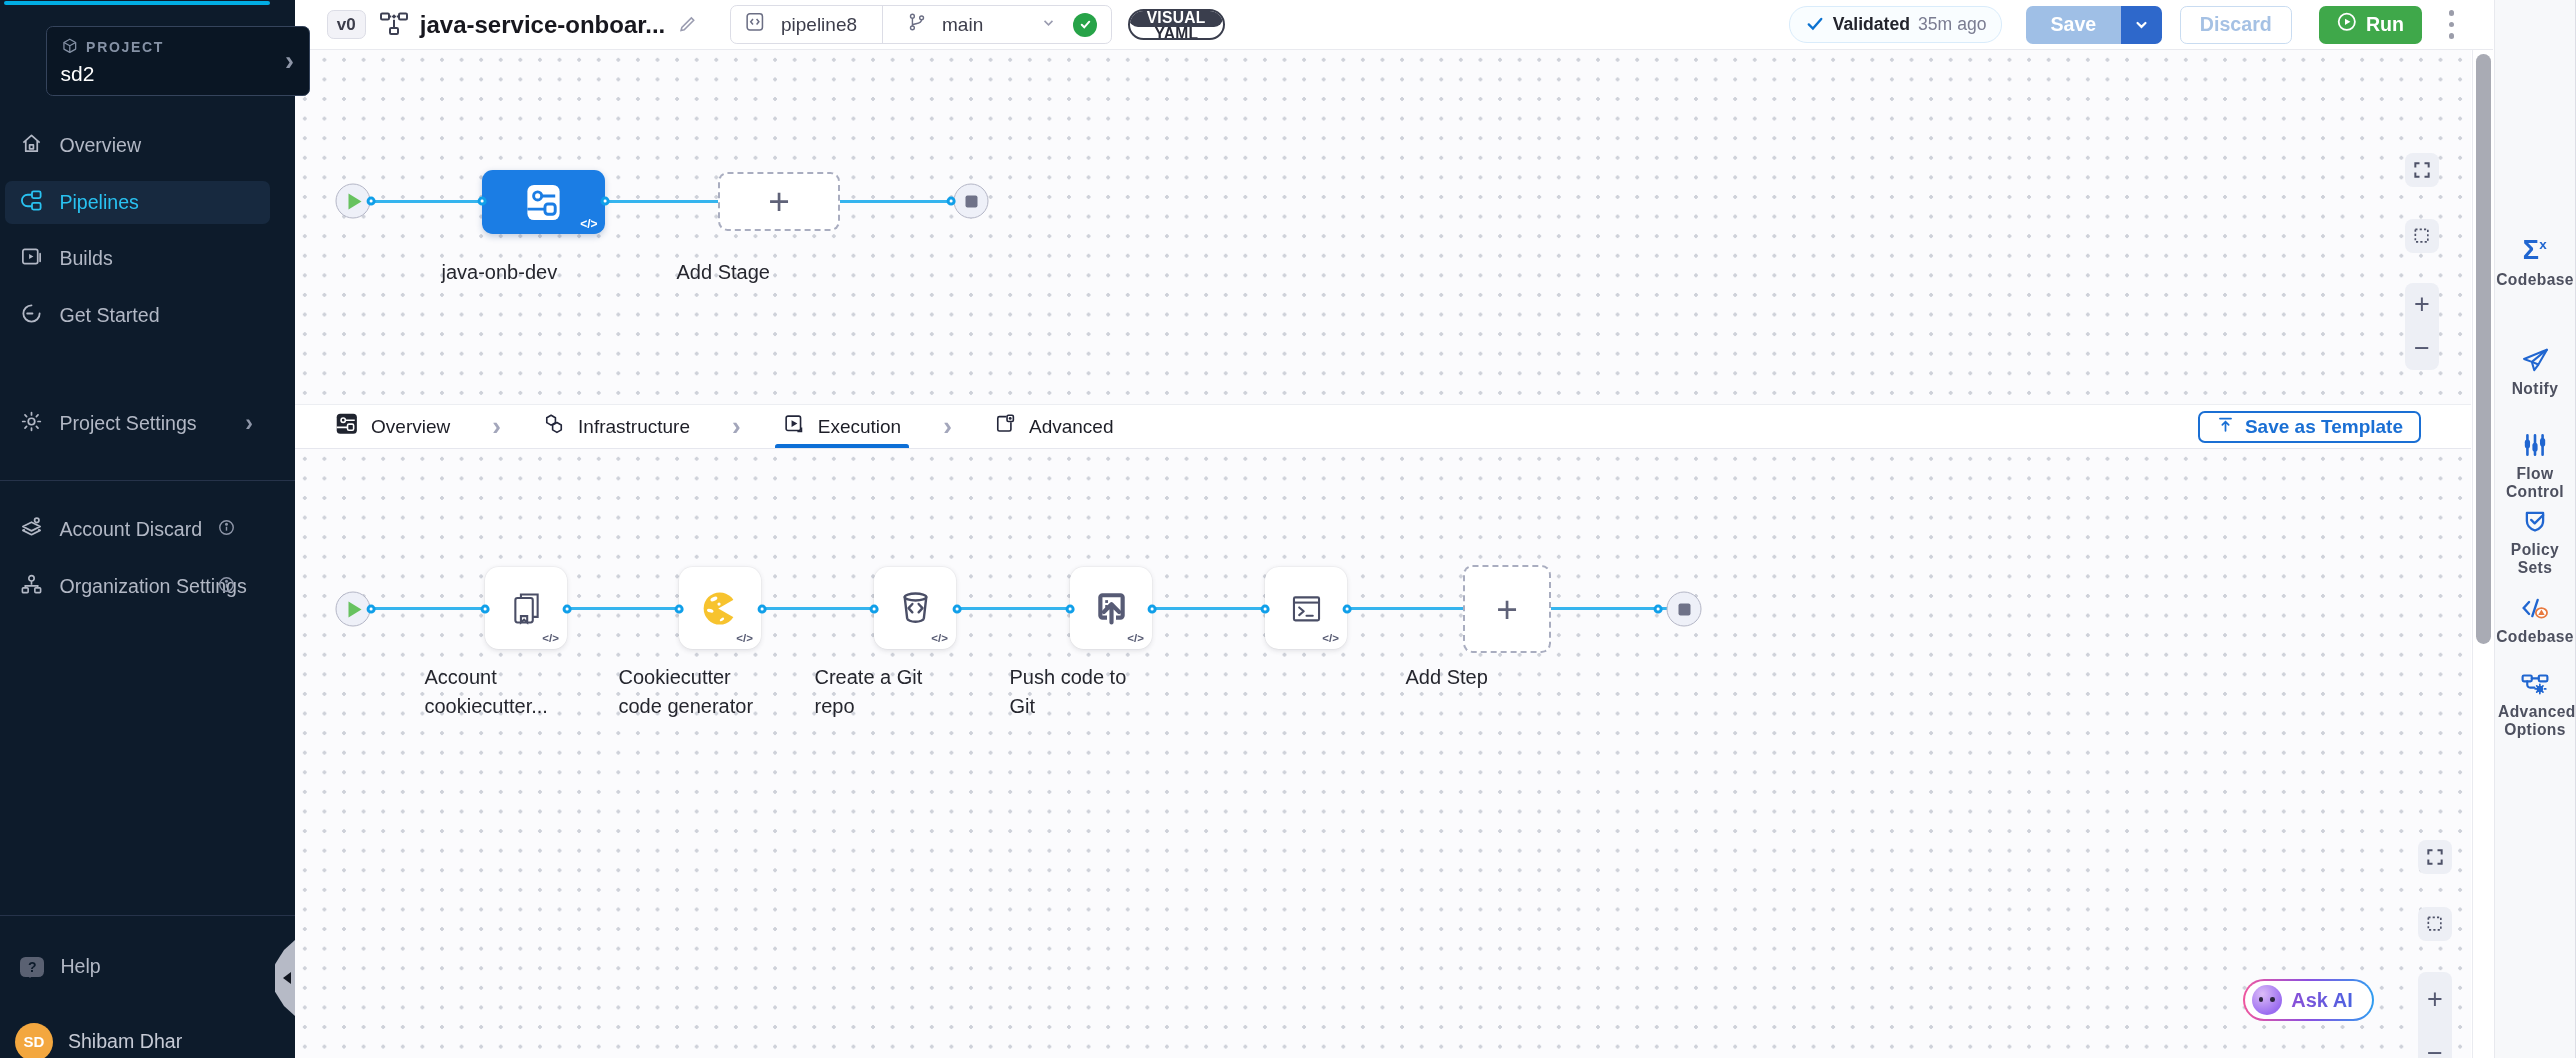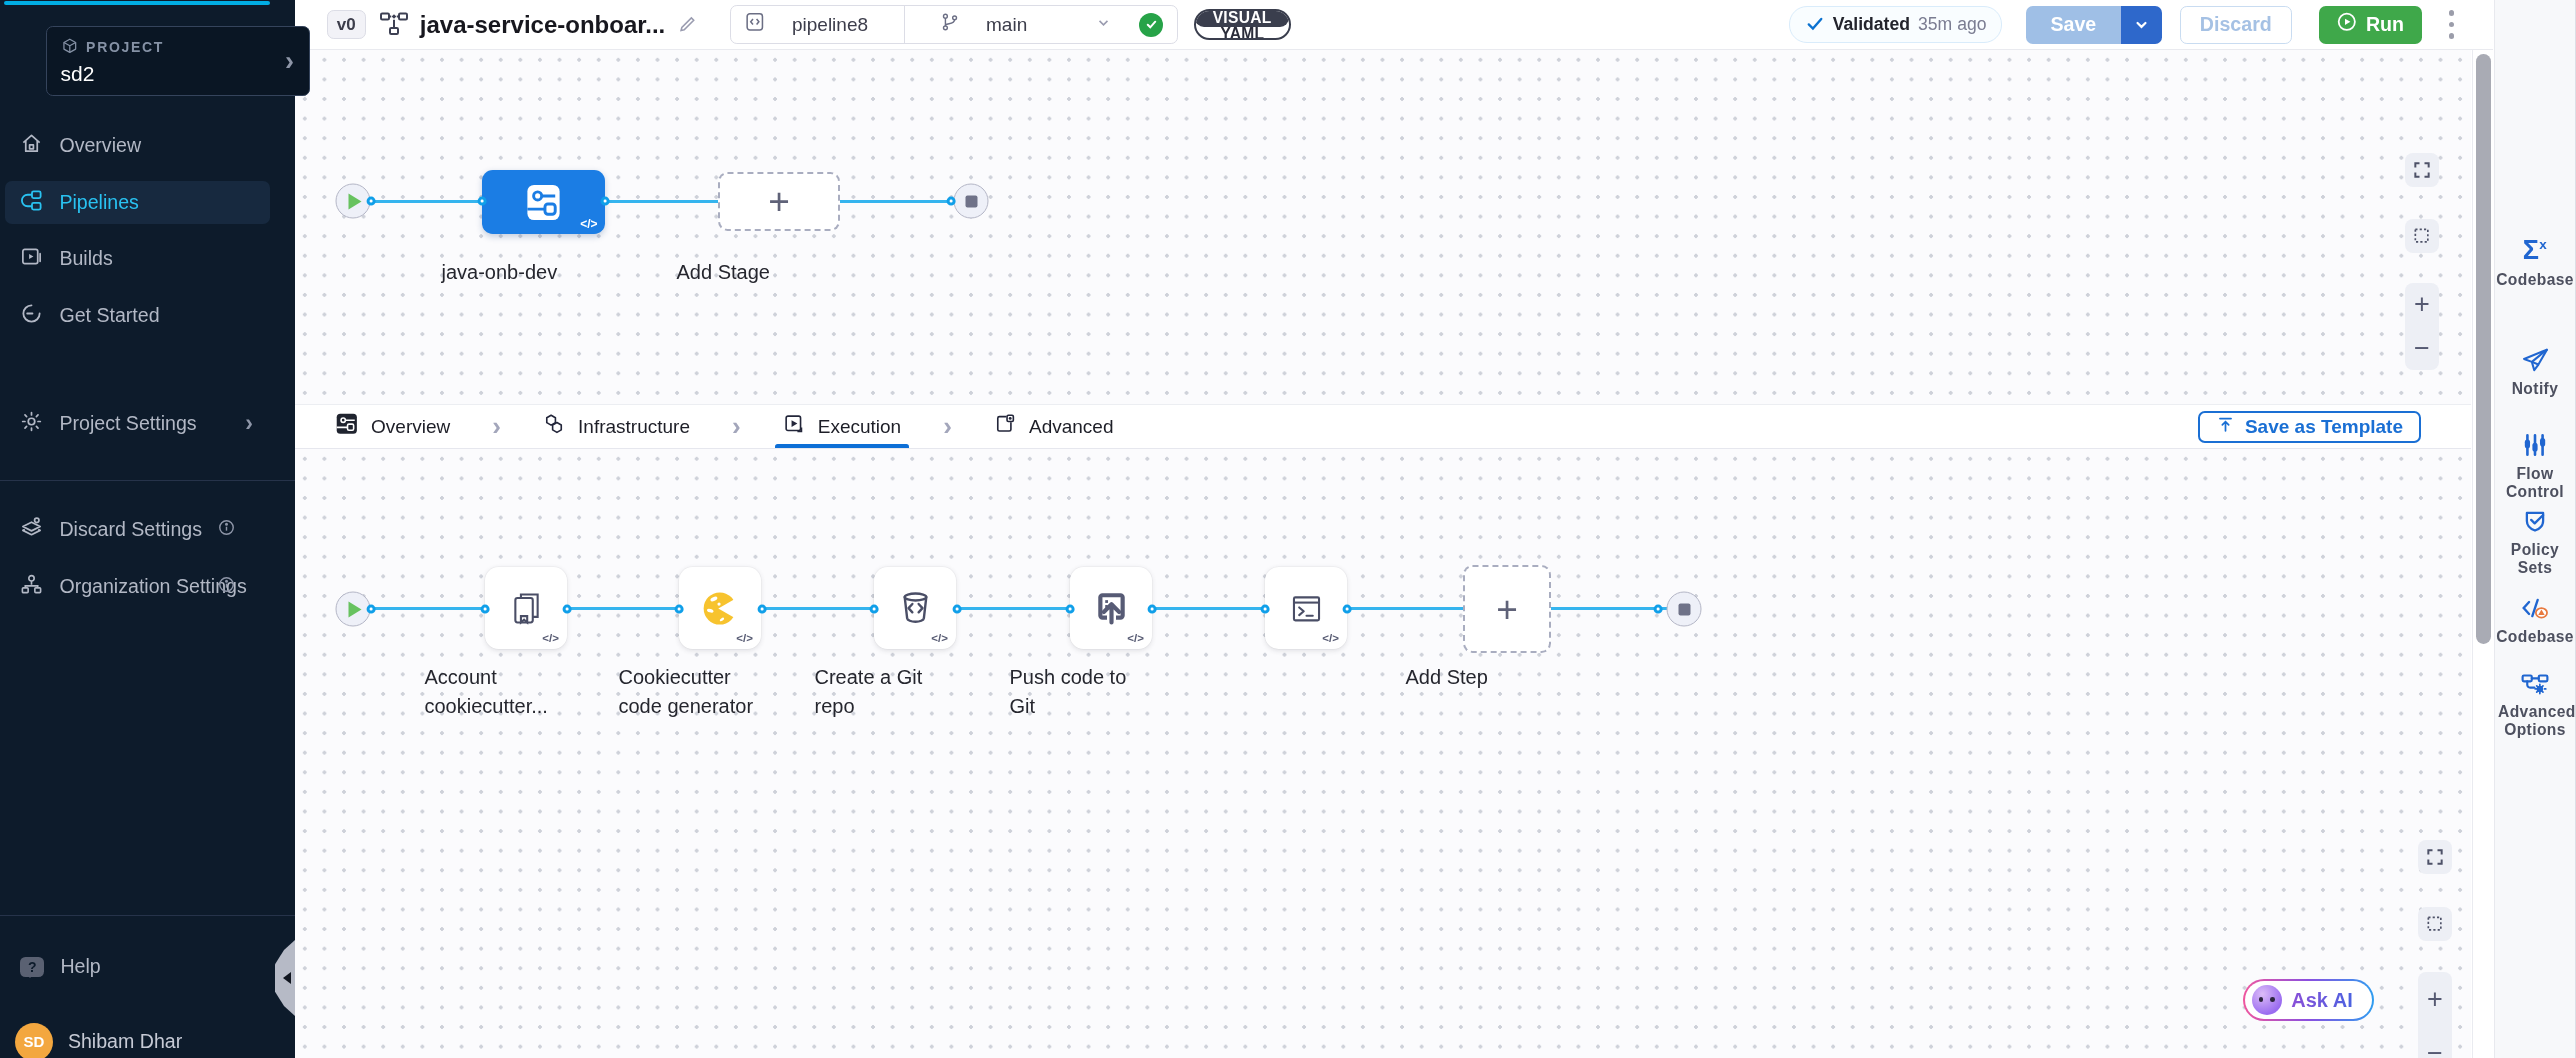--- a/index.html
+++ b/index.html
@@ -37,21 +37,21 @@
 
   
   .topbar{position:absolute;left:295px;top:0;width:2198px;height:50px;background:#fff;border-bottom:0.7px solid #e9eaef;
     display:flex;align-items:center;padding:0 35px 0 32px;z-index:20;}
   .v0-badge{background:#f2f2f7;border:1.4px solid #dcdde6;border-radius:6.8px;font-size:17px;font-weight:bold;
     color:#3c3d4b;padding:3.4px 8.8px;}
   .pipe-ic{color:#3d4053;margin-left:13.5px;}
   .pg-title{font-size:24px;font-weight:bold;color:#17171e;margin-left:10.8px;white-space:nowrap;}
   .pencil{color:#9a9cb0;margin-left:12px;cursor:pointer;}
   .repo-box{display:flex;align-items:center;height:39px;border:1.4px solid #dcdde6;border-radius:6.8px;
-    padding:0 13.5px;gap:26px;font-size:19px;color:#3c3d4b;margin-left:31px;justify-content:space-between;}
+    padding:0 13.5px;gap:15px;font-size:19px;color:#3c3d4b;margin-left:31px;justify-content:space-between;}
   .repo-box .vdiv{align-self:stretch;border-left:1.4px solid #dcdde6;margin:0 9.5px;}
   .gcheck{width:24px;height:24px;border-radius:50%;background:#27a348;display:flex;align-items:center;justify-content:center;}
   .toggle{display:flex;align-items:center;border:2px solid #3a3e4d;border-radius:675px;background:#fff;height:31px;margin-left:16px;overflow:hidden;flex-direction:column;}
   .seg{padding:0 15px;font-size:15.6px;font-weight:bold;letter-spacing:0.3px;height:31px;display:flex;align-items:center;cursor:pointer;}
   .seg.dark{background:#3a3e4d;color:#fff;border-radius:675px;margin:-2px 0 -2px -0.7px;padding:0 17.6px;}
   .seg.light{color:#2b2d3a;}
   .hdr-right{margin-left:auto;display:flex;align-items:center;}
   .validated-pill{display:flex;align-items:center;gap:8px;height:37px;padding:0 15px;border:1.4px solid #d9ecfb;
     background:#f9fdff;border-radius:18px;}
   .v-label{font-weight:bold;font-size:17.6px;color:#23242c;}
@@ -191,21 +191,21 @@
   </div>
 
   <div class="side-divider" style="top:480px"></div>
 
   <div class="nav-row" style="top:508px">
     <span><svg width="23" height="23" viewBox="0 0 24 24" fill="none" stroke="currentColor" stroke-width="1.8" stroke-linejoin="round">
           <path d="m3 11 9-4.5 9 4.5-9 4.5z"></path>
           <path d="m5 14-2 1 9 4.5 9-4.5-2-1"></path>
           <circle cx="17.5" cy="4.5" r="2.3"></circle>
         </svg></span>
-    <span>Discard Settings</span>
+    <span>Account Discard</span>
     <span class="info-ic"><svg width="19" height="19" viewBox="0 0 24 24" fill="none" stroke="currentColor" stroke-width="1.8">
           <circle cx="12" cy="12" r="8.5"></circle>
           <path d="M12 11v5"></path>
           <circle cx="12" cy="7.8" r="1" fill="currentColor"></circle>
         </svg></span>
   </div>
 
   <div class="nav-row" style="top:565px">
     <span><svg width="23" height="23" viewBox="0 0 24 24" fill="none" stroke="currentColor" stroke-width="1.7">
           <circle cx="12" cy="5.5" r="2.8"></circle>

